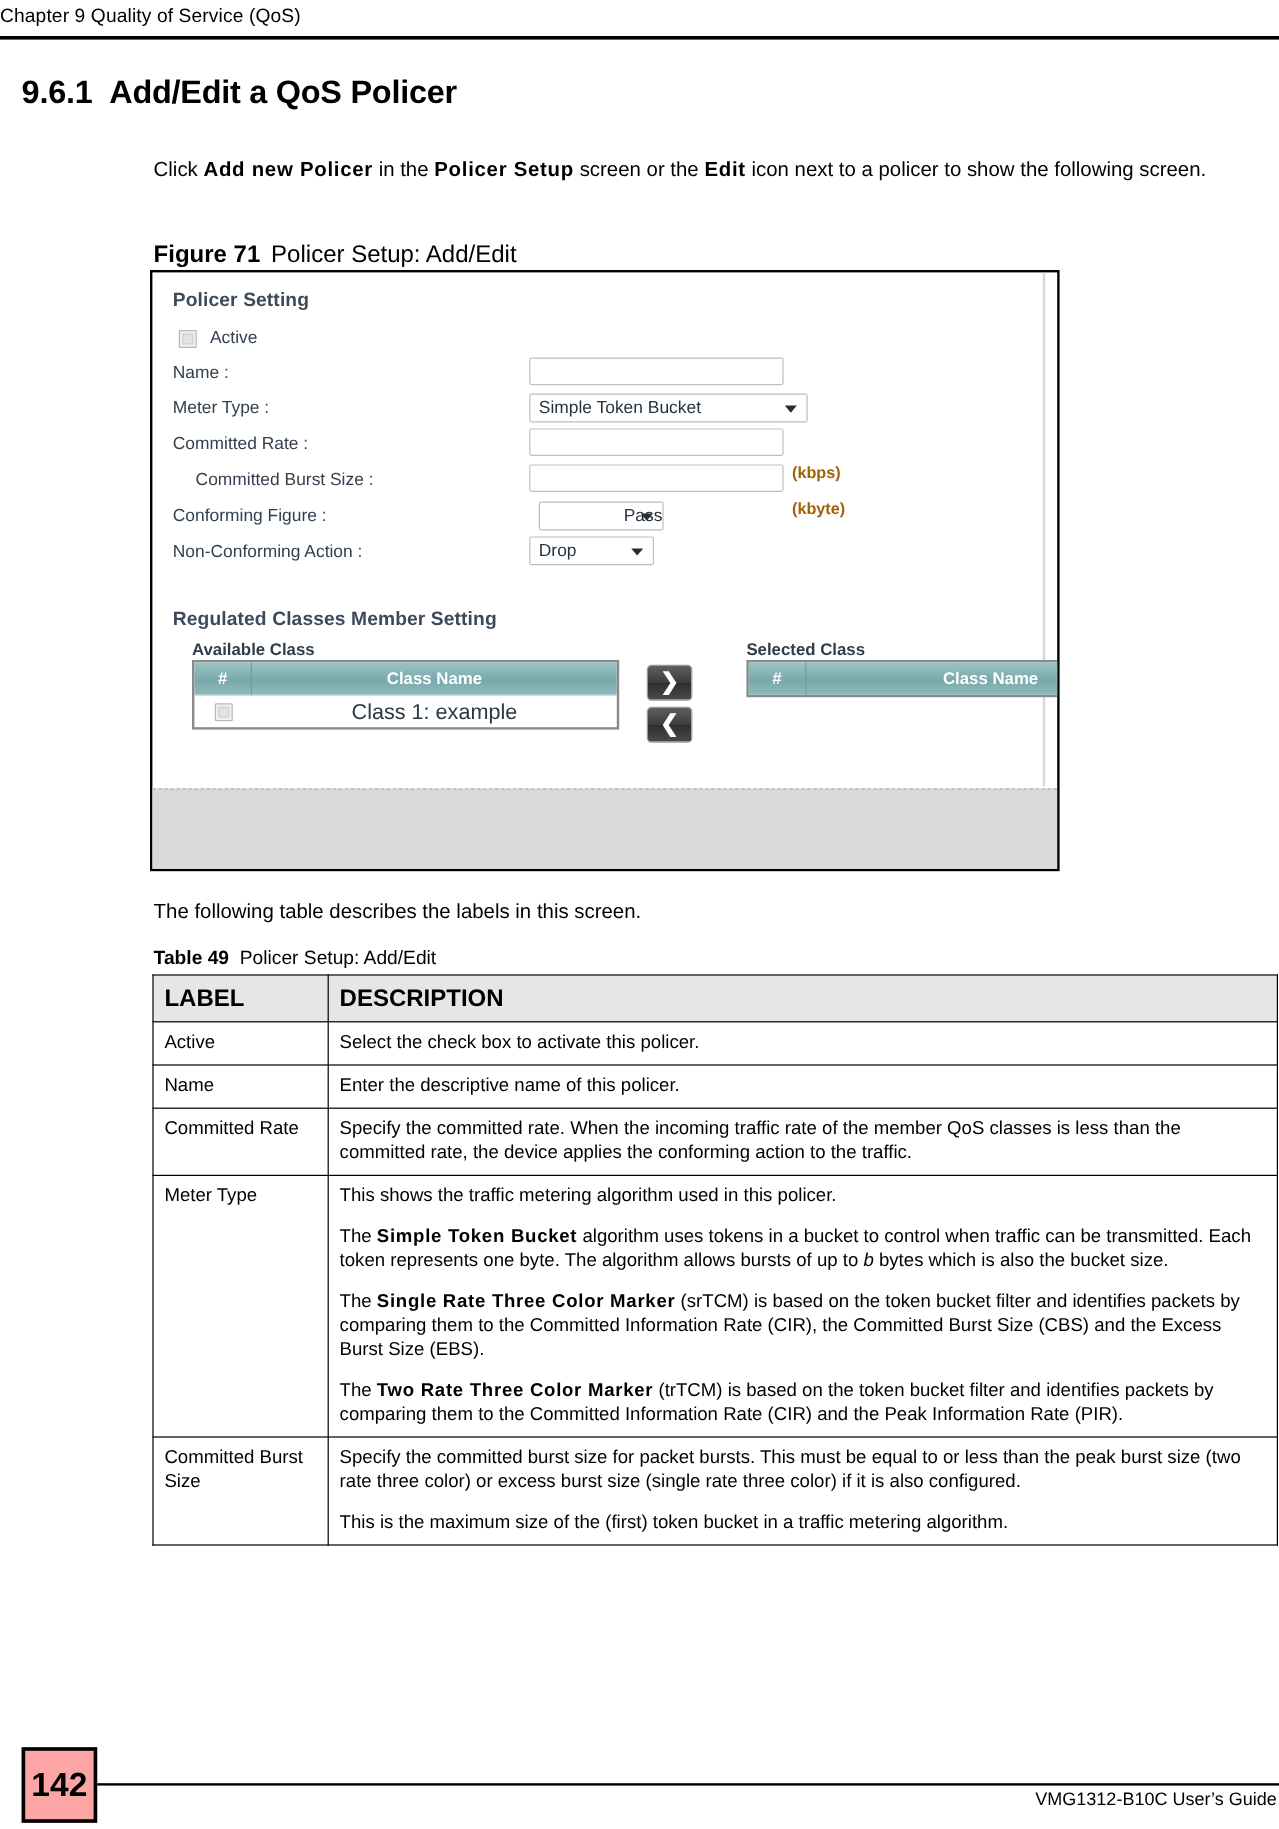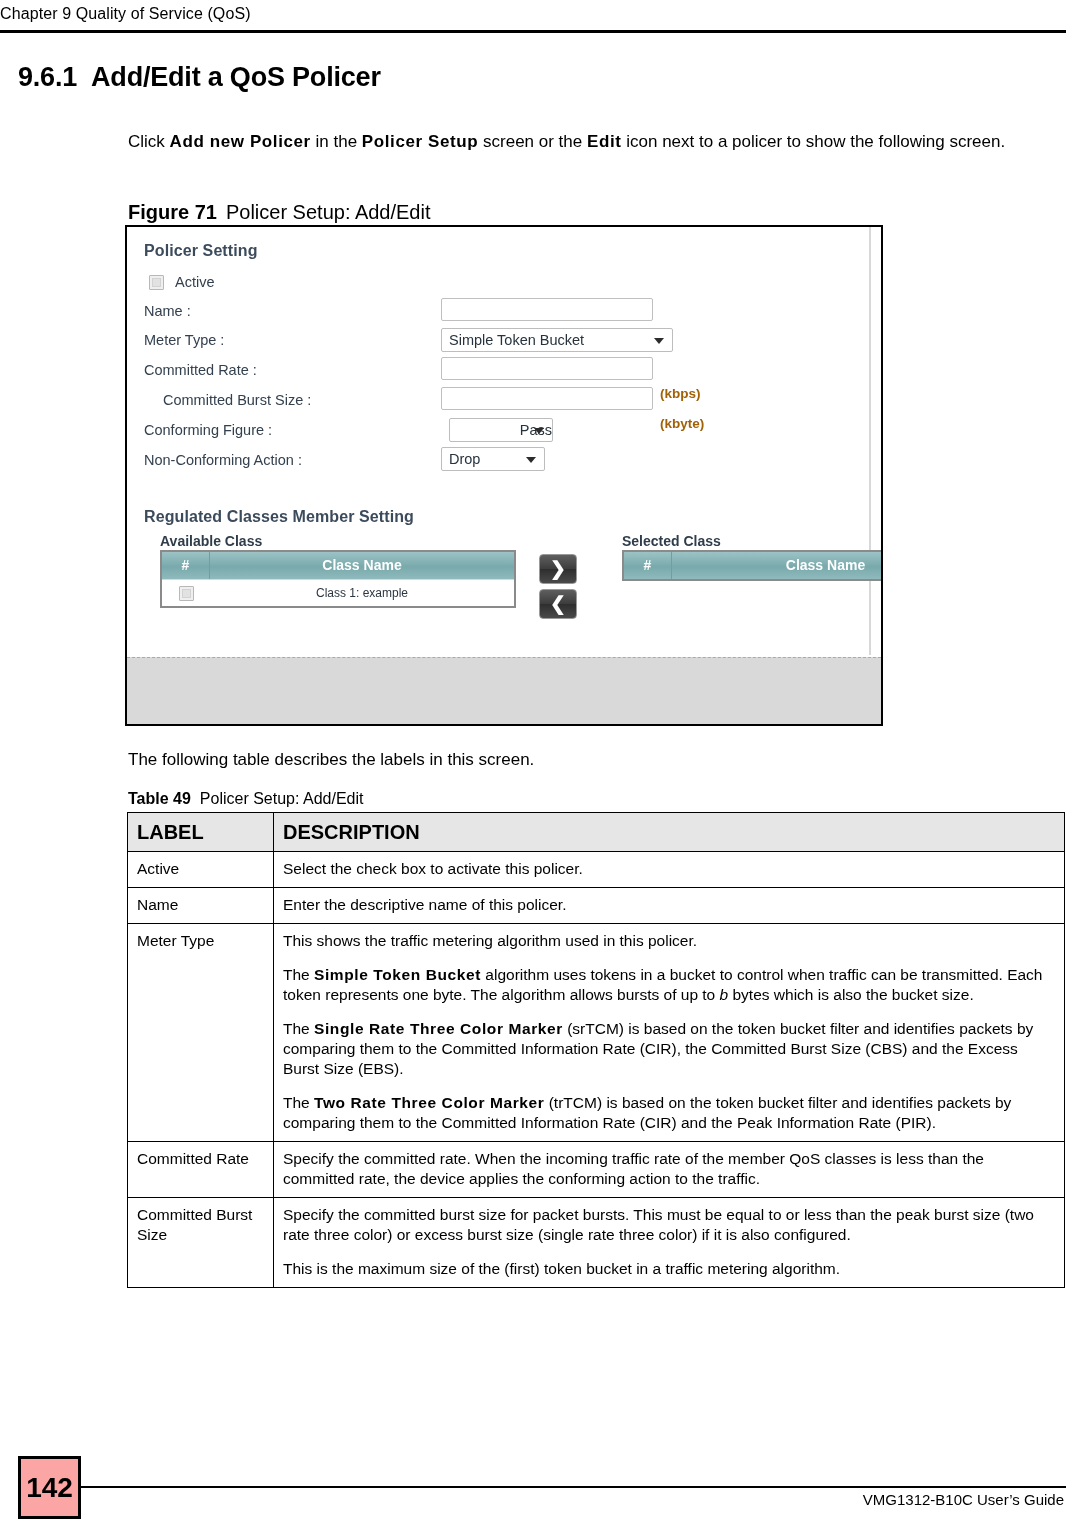--- a/index.html
+++ b/index.html
@@ -114,21 +114,21 @@
     background: linear-gradient(to bottom,#9cc3c5 0%, #79a9ac 55%, #8fbabd 100%);
     color: #fff; font-weight: bold; font-size: 14px;
   }
   .clshead .c-hash {
     width: 48px; text-align: center; line-height: 27px;
     border-right: 1px solid #6f9fa2;
   }
   .clshead .c-name { flex: 1; text-align: center; line-height: 27px; }
   .clsrow {
     display: flex; height: 27px; border-top: 1px solid #d9d9d9;
-    font-size: 12px; color: #2b3742;
+    font-size: 18px; color: #2b3742;
   }
   .clsrow .c-hash {
     width: 48px; display: flex; align-items: center; justify-content: center;
   }
   .clsrow .c-name { flex: 1; text-align: center; line-height: 27px; }
 
   .arrbtn {
     position: absolute; width: 38px; height: 30px;
     border: 1px solid #9a9a9a; border-radius: 4px;
     background: linear-gradient(to bottom,#5f5f5f 0%,#3c3c3c 50%,#2e2e2e 51%,#4a4a4a 100%);
@@ -313,35 +313,35 @@
             <p><span>Select the check box to activate this policer.</span></p>
           </td>
         </tr>
         <tr>
           <td class="lab">Name</td>
           <td>
             <p><span>Enter the descriptive name of this policer.</span></p>
           </td>
         </tr>
         <tr>
+          <td class="lab">Committed Rate</td>
+          <td>
+            <p><span>Specify the committed rate. When the incoming traffic rate of the member QoS classes is less than the committed rate, the device applies the conforming action to the traffic.</span></p>
+          </td>
+        </tr>
+        <tr>
           <td class="lab">Meter Type</td>
           <td>
             <p><span>This shows the traffic metering algorithm used in this policer.</span></p>
             <p><span>The </span><span class="b">Simple Token Bucket</span><span> algorithm uses tokens in a bucket to control when traffic can be transmitted. Each token represents one byte. The algorithm allows bursts of up to </span><span class="it">b</span><span> bytes which is also the bucket size.</span></p>
             <p><span>The </span><span class="b">Single Rate Three Color Marker</span><span> (srTCM) is based on the token bucket filter and identifies packets by comparing them to the Committed Information Rate (CIR), the Committed Burst Size (CBS) and the Excess Burst Size (EBS).</span></p>
             <p><span>The </span><span class="b">Two Rate Three Color Marker</span><span> (trTCM) is based on the token bucket filter and identifies packets by comparing them to the Committed Information Rate (CIR) and the Peak Information Rate (PIR).</span></p>
           </td>
         </tr>
         <tr>
-          <td class="lab">Committed Rate</td>
-          <td>
-            <p><span>Specify the committed rate. When the incoming traffic rate of the member QoS classes is less than the committed rate, the device applies the conforming action to the traffic.</span></p>
-          </td>
-        </tr>
-        <tr>
           <td class="lab">Committed Burst Size</td>
           <td>
             <p><span>Specify the committed burst size for packet bursts. This must be equal to or less than the peak burst size (two rate three color) or excess burst size (single rate three color) if it is also configured.</span></p>
             <p><span>This is the maximum size of the (first) token bucket in a traffic metering algorithm.</span></p>
           </td>
         </tr>
       </tbody>
   </table>
 
   <div class="pagebox">142</div>

